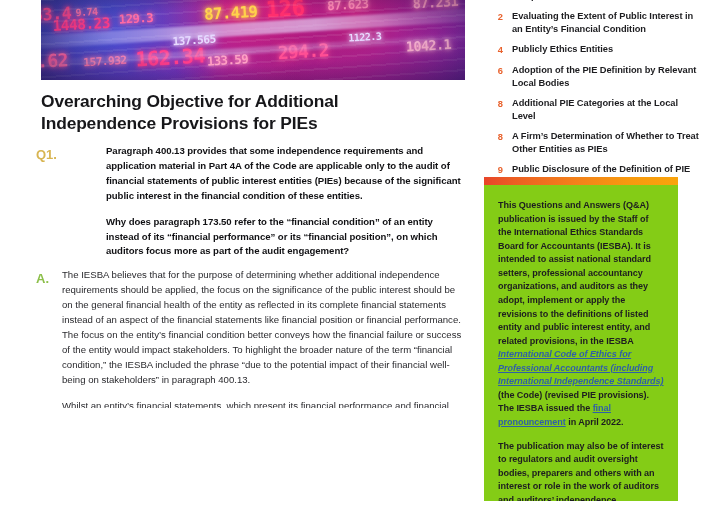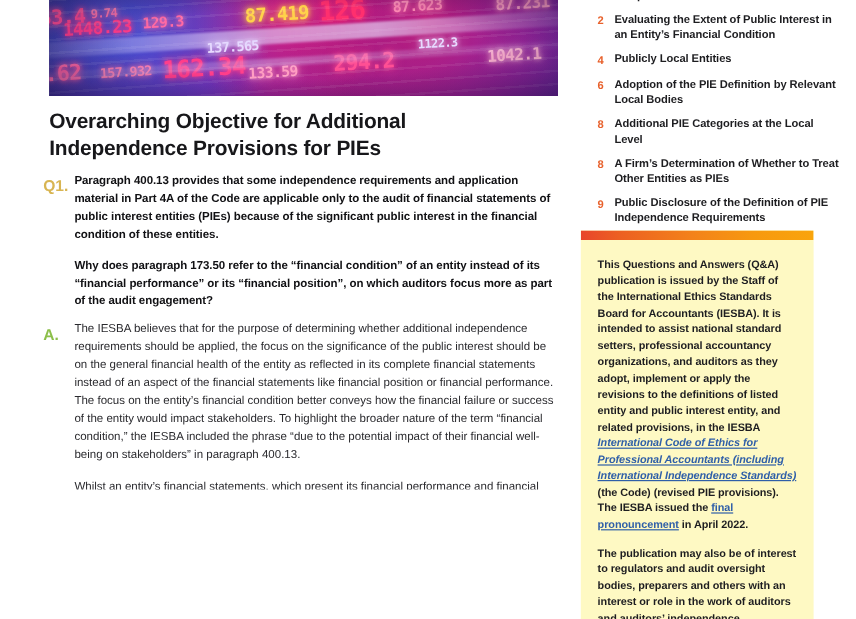--- a/index.html
+++ b/index.html
@@ -71,41 +71,41 @@
     width:26px;flex:0 0 26px;font-size:13px;font-weight:bold;
     padding-top:1px;line-height:1.55;
   }
   .qa-marker.q{color:#d8b552;}
   .qa-marker.a{color:#8cbf4a;}
   .qa-body{flex:1;}
   .qa-p{
     font-size:9.6px;line-height:1.555;color:#1d1d20;margin:0 0 11px 0;
   }
   .qa-p:last-child{margin-bottom:0;}
-  .qa-p.bold{font-weight:bold;color:#111114;letter-spacing:-0.05px;}
+  .qa-p.bold{font-weight:bold;color:#111114;letter-spacing:-0.05px;margin-left:44px;}
   .qa-p.normal{color:#2a2a2e;}
 
   
   .right-col{position:absolute;left:472px;top:0;width:241px;height:516px;background:#fff;}
 
   .toc{position:absolute;left:15px;top:-10px;width:212px;}
   .toc-item{display:flex;margin-bottom:8px;}
   .toc-num{
     flex:0 0 16px;width:16px;text-align:right;
     color:#e8612c;font-size:9.3px;font-weight:bold;line-height:1.34;
     padding-top:0.5px;
   }
   .toc-label{
     flex:1;padding-left:9px;color:#1d1d20;font-size:9.3px;font-weight:bold;
     line-height:1.34;letter-spacing:-0.05px;
   }
 
   .info-box{
-    position:absolute;left:12px;top:192px;width:194px;
-    height:324px;background:#fef9c3;overflow:hidden;
+    position:absolute;left:12px;top:177px;width:194px;
+    height:324px;background:#84cc16;overflow:hidden;
   }
   .info-bar{
     position:absolute;left:0;top:0;width:100%;height:8px;
     background:linear-gradient(90deg,#e8452a 0%,#ec5f22 16%,#f3821a 48%,#f7990f 74%,#f9a40c 100%);
   }
   .info-body{position:absolute;left:14px;top:22px;width:166px;}
   .info-p{
     font-size:9.05px;font-weight:bold;color:#1d1d20;line-height:1.5;
     margin:0 0 10px 0;letter-spacing:-0.05px;
   }
@@ -174,21 +174,21 @@
         <div class="toc-item">
           <div class="toc-num"></div>
           <div class="toc-label">Independence Provisions for PIEs</div>
         </div>
         <div class="toc-item">
           <div class="toc-num">2</div>
           <div class="toc-label">Evaluating the Extent of Public Interest in an Entity’s Financial Condition</div>
         </div>
         <div class="toc-item">
           <div class="toc-num">4</div>
-          <div class="toc-label">Publicly Local Entities</div>
+          <div class="toc-label">Publicly Ethics Entities</div>
         </div>
         <div class="toc-item">
           <div class="toc-num">6</div>
           <div class="toc-label">Adoption of the PIE Definition by Relevant Local Bodies</div>
         </div>
         <div class="toc-item">
           <div class="toc-num">8</div>
           <div class="toc-label">Additional PIE Categories at the Local Level</div>
         </div>
         <div class="toc-item">

